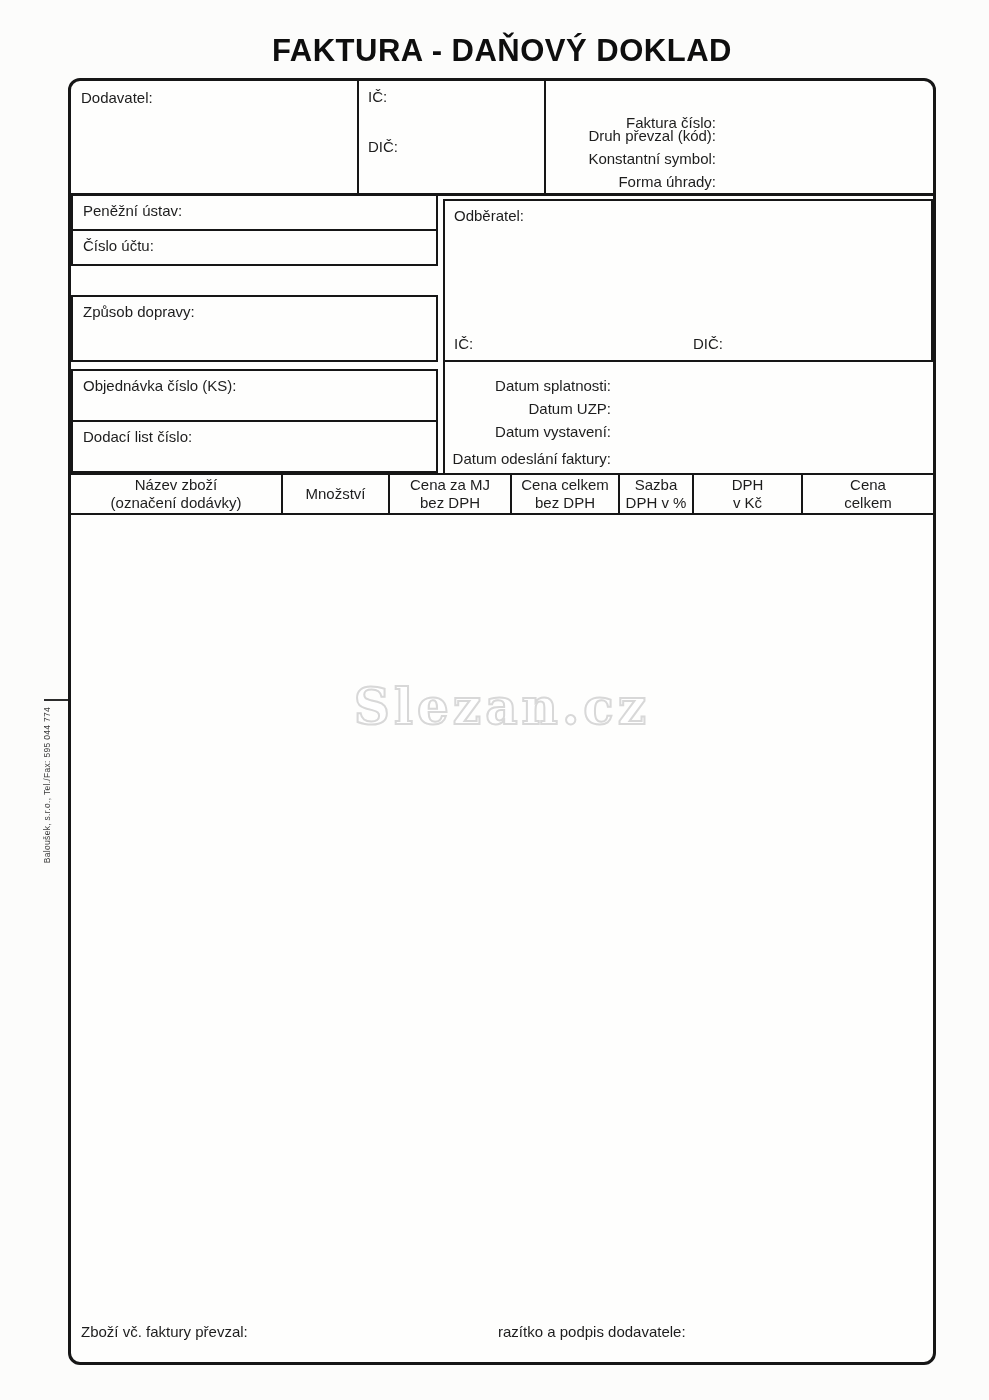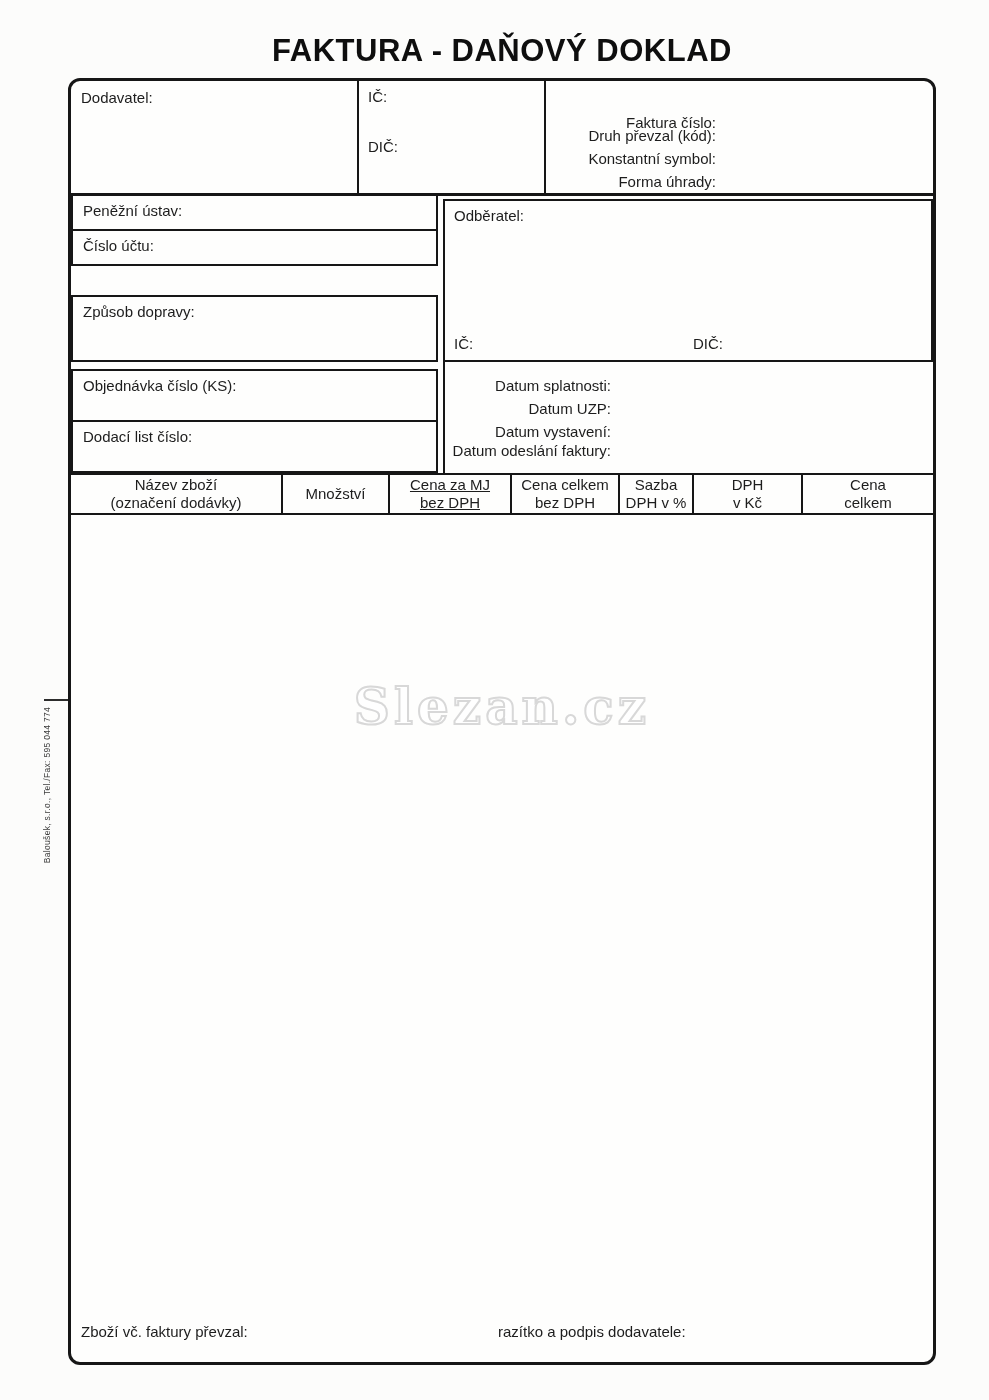--- a/index.html
+++ b/index.html
@@ -39,34 +39,34 @@
   .b6 { top:339px; height:53px; }
   
   .odb-box { position:absolute; left:372px; top:118px; width:490px; height:163px; border:2.5px solid #161616; }
   .odb-box .odb-lbl { position:absolute; left:9px; top:6px; }
   .odb-box .odb-ic  { position:absolute; left:9px;  bottom:8px; }
   .odb-box .odb-dic { position:absolute; left:248px; bottom:8px; }
   
   .dates-area { position:absolute; left:372px; top:281px; width:490px; height:111px; border-left:2.5px solid #161616; }
   .dates-labels { position:absolute; left:0; top:0; width:166px; height:100%; }
   .dates-labels .lbl { position:absolute; right:0; }
-  .d1 { top:15px; } .d2 { top:38px; } .d3 { top:61px; } .d4 { top:80px; }
+  .d1 { top:15px; } .d2 { top:38px; } .d3 { top:61px; } .d4 { top:88px; }
   
   .items-header {
     position:absolute; left:0; top:392px; width:862px; height:42px;
     border-top:2.5px solid #161616; border-bottom:2.5px solid #161616;
     display:flex;
   }
   .ih-cell {
     border-right:2px solid #161616; display:flex; flex-direction:column;
     justify-content:center; align-items:center;
     font-size:15px; line-height:18px; text-align:center; white-space:nowrap;
   }
   .ih-cell:last-child { border-right:none; flex:1; }
-  .c1{width:212px;} .c2{width:107px;} .c3{width:122px;text-decoration:underline;} .c4{width:108px;} .c5{width:74px;} .c6{width:109px;}
+  .c1{width:212px;} .c2{width:107px;} .c3{width:122px;} .c4{width:108px;} .c5{width:74px;} .c6{width:109px;}
   
   .table-body { position:absolute; left:0; top:434px; width:862px; height:800px; }
   .watermark {
     position:absolute; left:0; top:596px; width:100%; text-align:center;
     font-family:"DejaVu Serif", serif; font-weight:bold; font-size:50px;
     letter-spacing:4px; color:#ececec;
     -webkit-text-fill-color:#ffffff; -webkit-text-stroke:2px #d8d8d8;
     user-select:none;
   }
   

